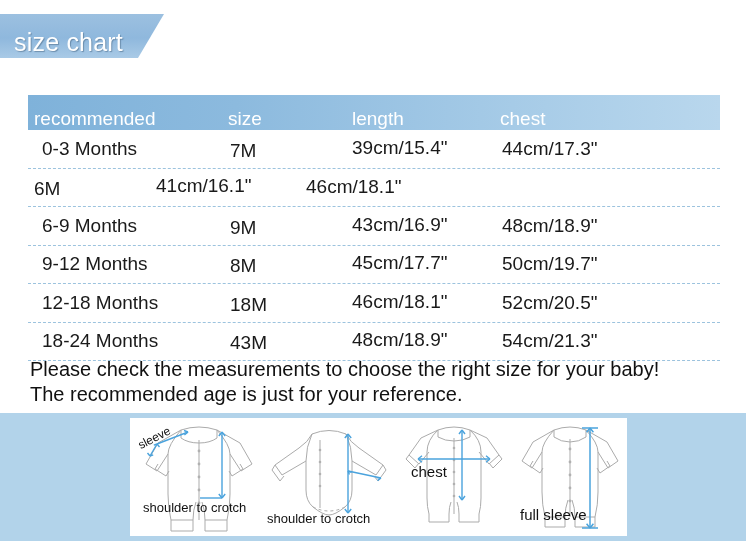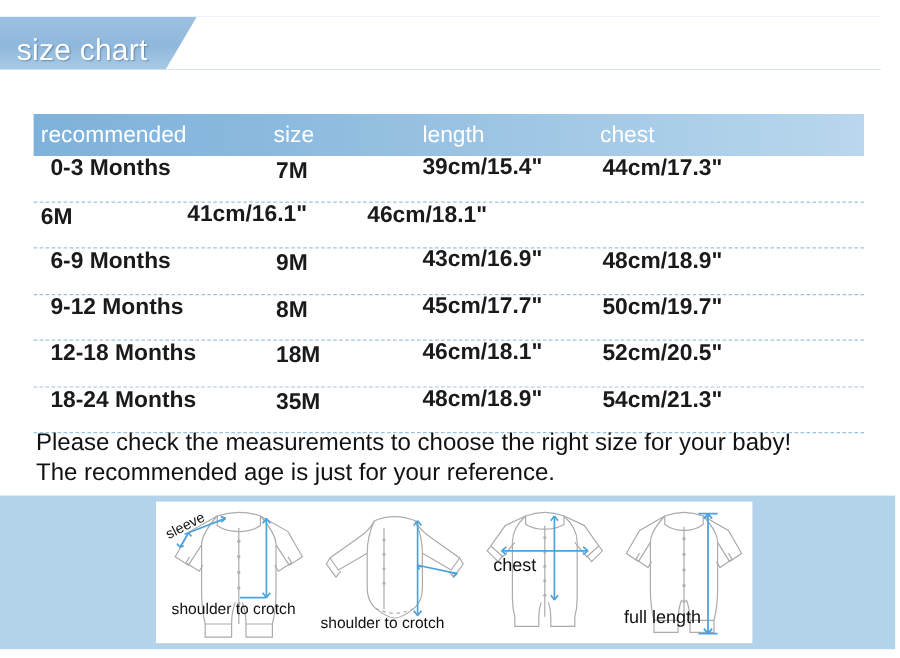--- a/index.html
+++ b/index.html
@@ -43,45 +43,44 @@
 
   
   #table {
     position: absolute;
     left: 28px; top: 95px;
     width: 692px;
   }
   #thead {
     display: flex;
     height: 35px;
-    align-items: center;
+    align-items: flex-end;
     background: linear-gradient(to right, #7fb2da 0%, #8cbade 30%, #a6cbe7 70%, #b9d7ed 100%);
   }
   #thead .th {
     color: #ffffff;
     font-size: 19px;
     white-space: nowrap;
   }
   .col-0 { width: 196px; }
   .col-1 { width: 108px; }
   .col-2 { width: 150px; }
   .col-3 { width: 238px; }
 
   #thead .col-0 { padding-left: 6px; box-sizing: border-box; }
   #thead .col-1 { padding-left: 4px; box-sizing: border-box; }
   #thead .col-2 { padding-left: 20px; box-sizing: border-box; }
   #thead .col-3 { padding-left: 18px; box-sizing: border-box; }
 
   .trow {
     display: flex;
-    align-items: flex-start;
+    align-items: center;
     height: 38.5px;
     border-bottom: 1px dashed #9cc3de;
     box-sizing: border-box;
-    font-weight: bold;
   }
   .trow:last-child { border-bottom: 1px dashed #9cc3de; }
   .trow .td {
     font-size: 19px;
     color: #1a1a1a;
     white-space: nowrap;
     box-sizing: border-box;
   }
   .trow .col-0 { padding-left: 14px; }
   .trow .col-1 { padding-left: 6px; }
@@ -178,21 +177,21 @@
     <div class="td col-3">50cm/19.7"</div>
   </div>
   <div class="trow">
     <div class="td col-0">12-18 Months</div>
     <div class="td col-1">18M</div>
     <div class="td col-2">46cm/18.1"</div>
     <div class="td col-3">52cm/20.5"</div>
   </div>
   <div class="trow">
     <div class="td col-0">18-24 Months</div>
-    <div class="td col-1">35M</div>
+    <div class="td col-1">43M</div>
     <div class="td col-2">48cm/18.9"</div>
     <div class="td col-3">54cm/21.3"</div>
   </div>
 </div>
 
 <div id="notes">
   <div>Please check the measurements to choose the right size for your baby!</div>
   <div>The recommended age is just for your reference.</div>
 </div>
 
@@ -336,17 +335,17 @@
           <circle cx="56" cy="83" r="1.4"></circle>
         </g>
         <g stroke="#4aa3dd" stroke-width="1.5" fill="none">
           <path d="M76 10 L76 110"></path>
           <path d="M76 10 l-3.4 4.2 M76 10 l3.4 4.2"></path>
           <path d="M76 110 l-3.4 -4.2 M76 110 l3.4 -4.2"></path>
           <path d="M68 10 L84 10"></path>
           <path d="M68 110 L84 110"></path>
         </g>
       </svg>
-      <div class="ilabel" style="left:6px; top:88px; font-size:15px;">full length</div>
+      <div class="ilabel" style="left:6px; top:88px; font-size:15px;">full sleeve</div>
     </div>
 
   </div>
 </div>
 
 </body></html>

